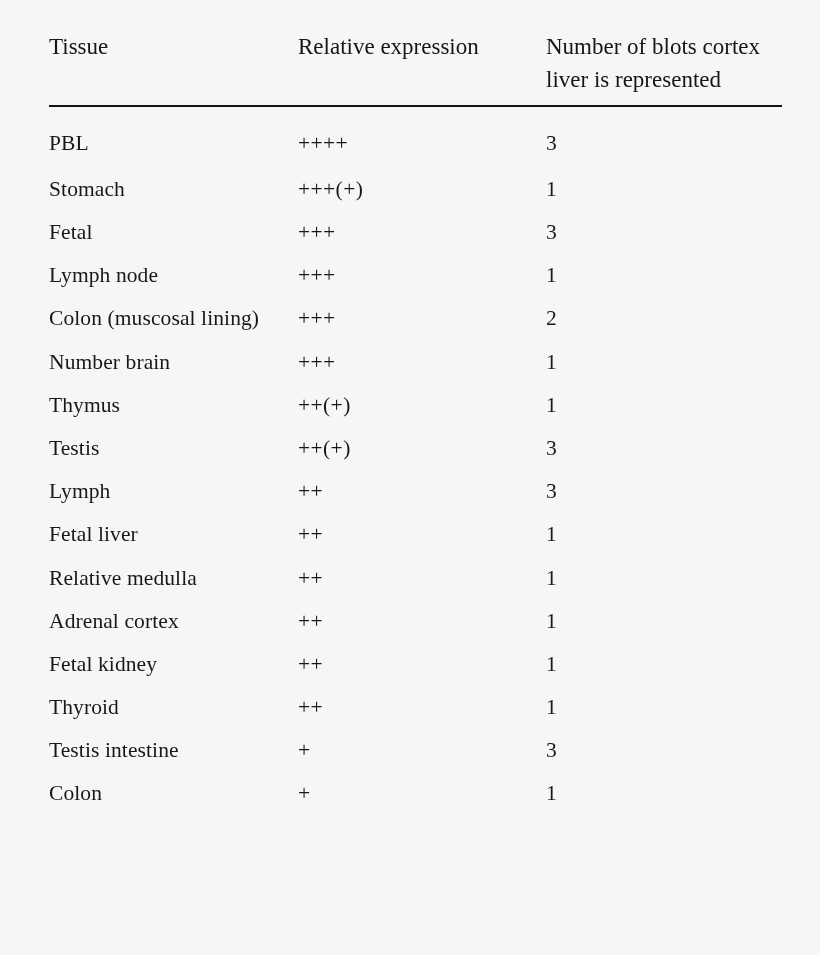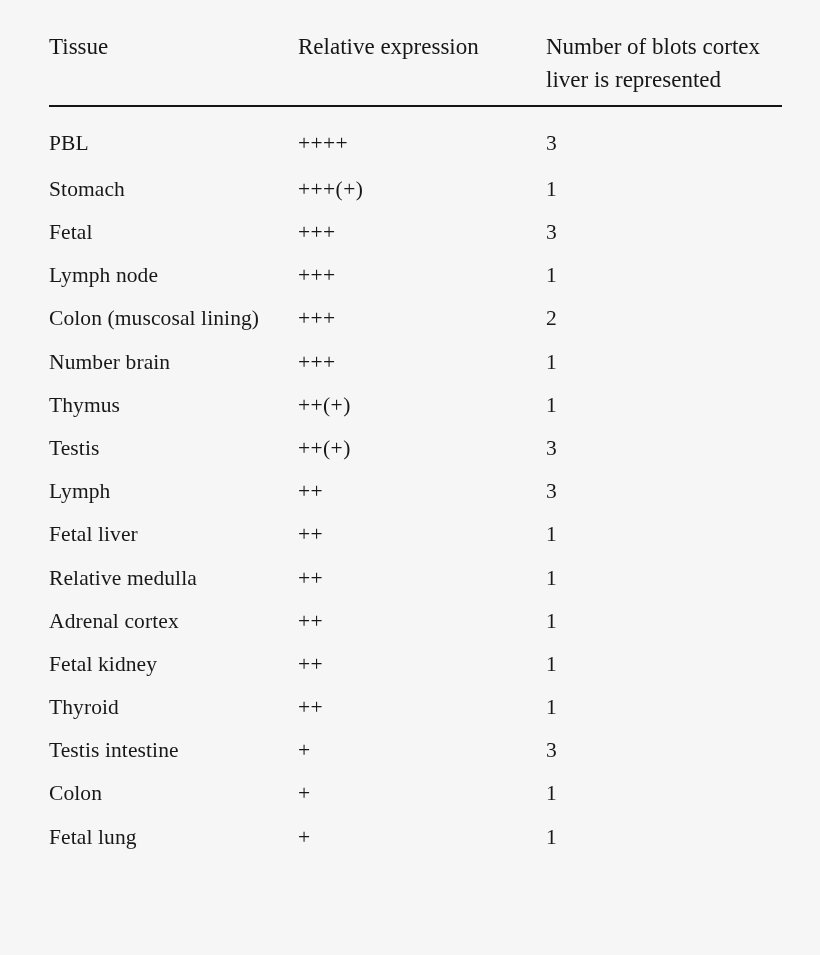--- a/index.html
+++ b/index.html
@@ -193,20 +193,15 @@
       <tr>
         <td class="cell-tissue">Testis intestine</td>
         <td class="cell-expression">+</td>
         <td class="cell-blots">3</td>
       </tr>
       <tr>
         <td class="cell-tissue">Colon</td>
         <td class="cell-expression">+</td>
         <td class="cell-blots">1</td>
       </tr>
-      <tr>
-        <td class="cell-tissue">Fetal lung</td>
-        <td class="cell-expression">+</td>
-        <td class="cell-blots">1</td>
-      </tr>
     </tbody>
   </table>
 </div>
 
 </body></html>

